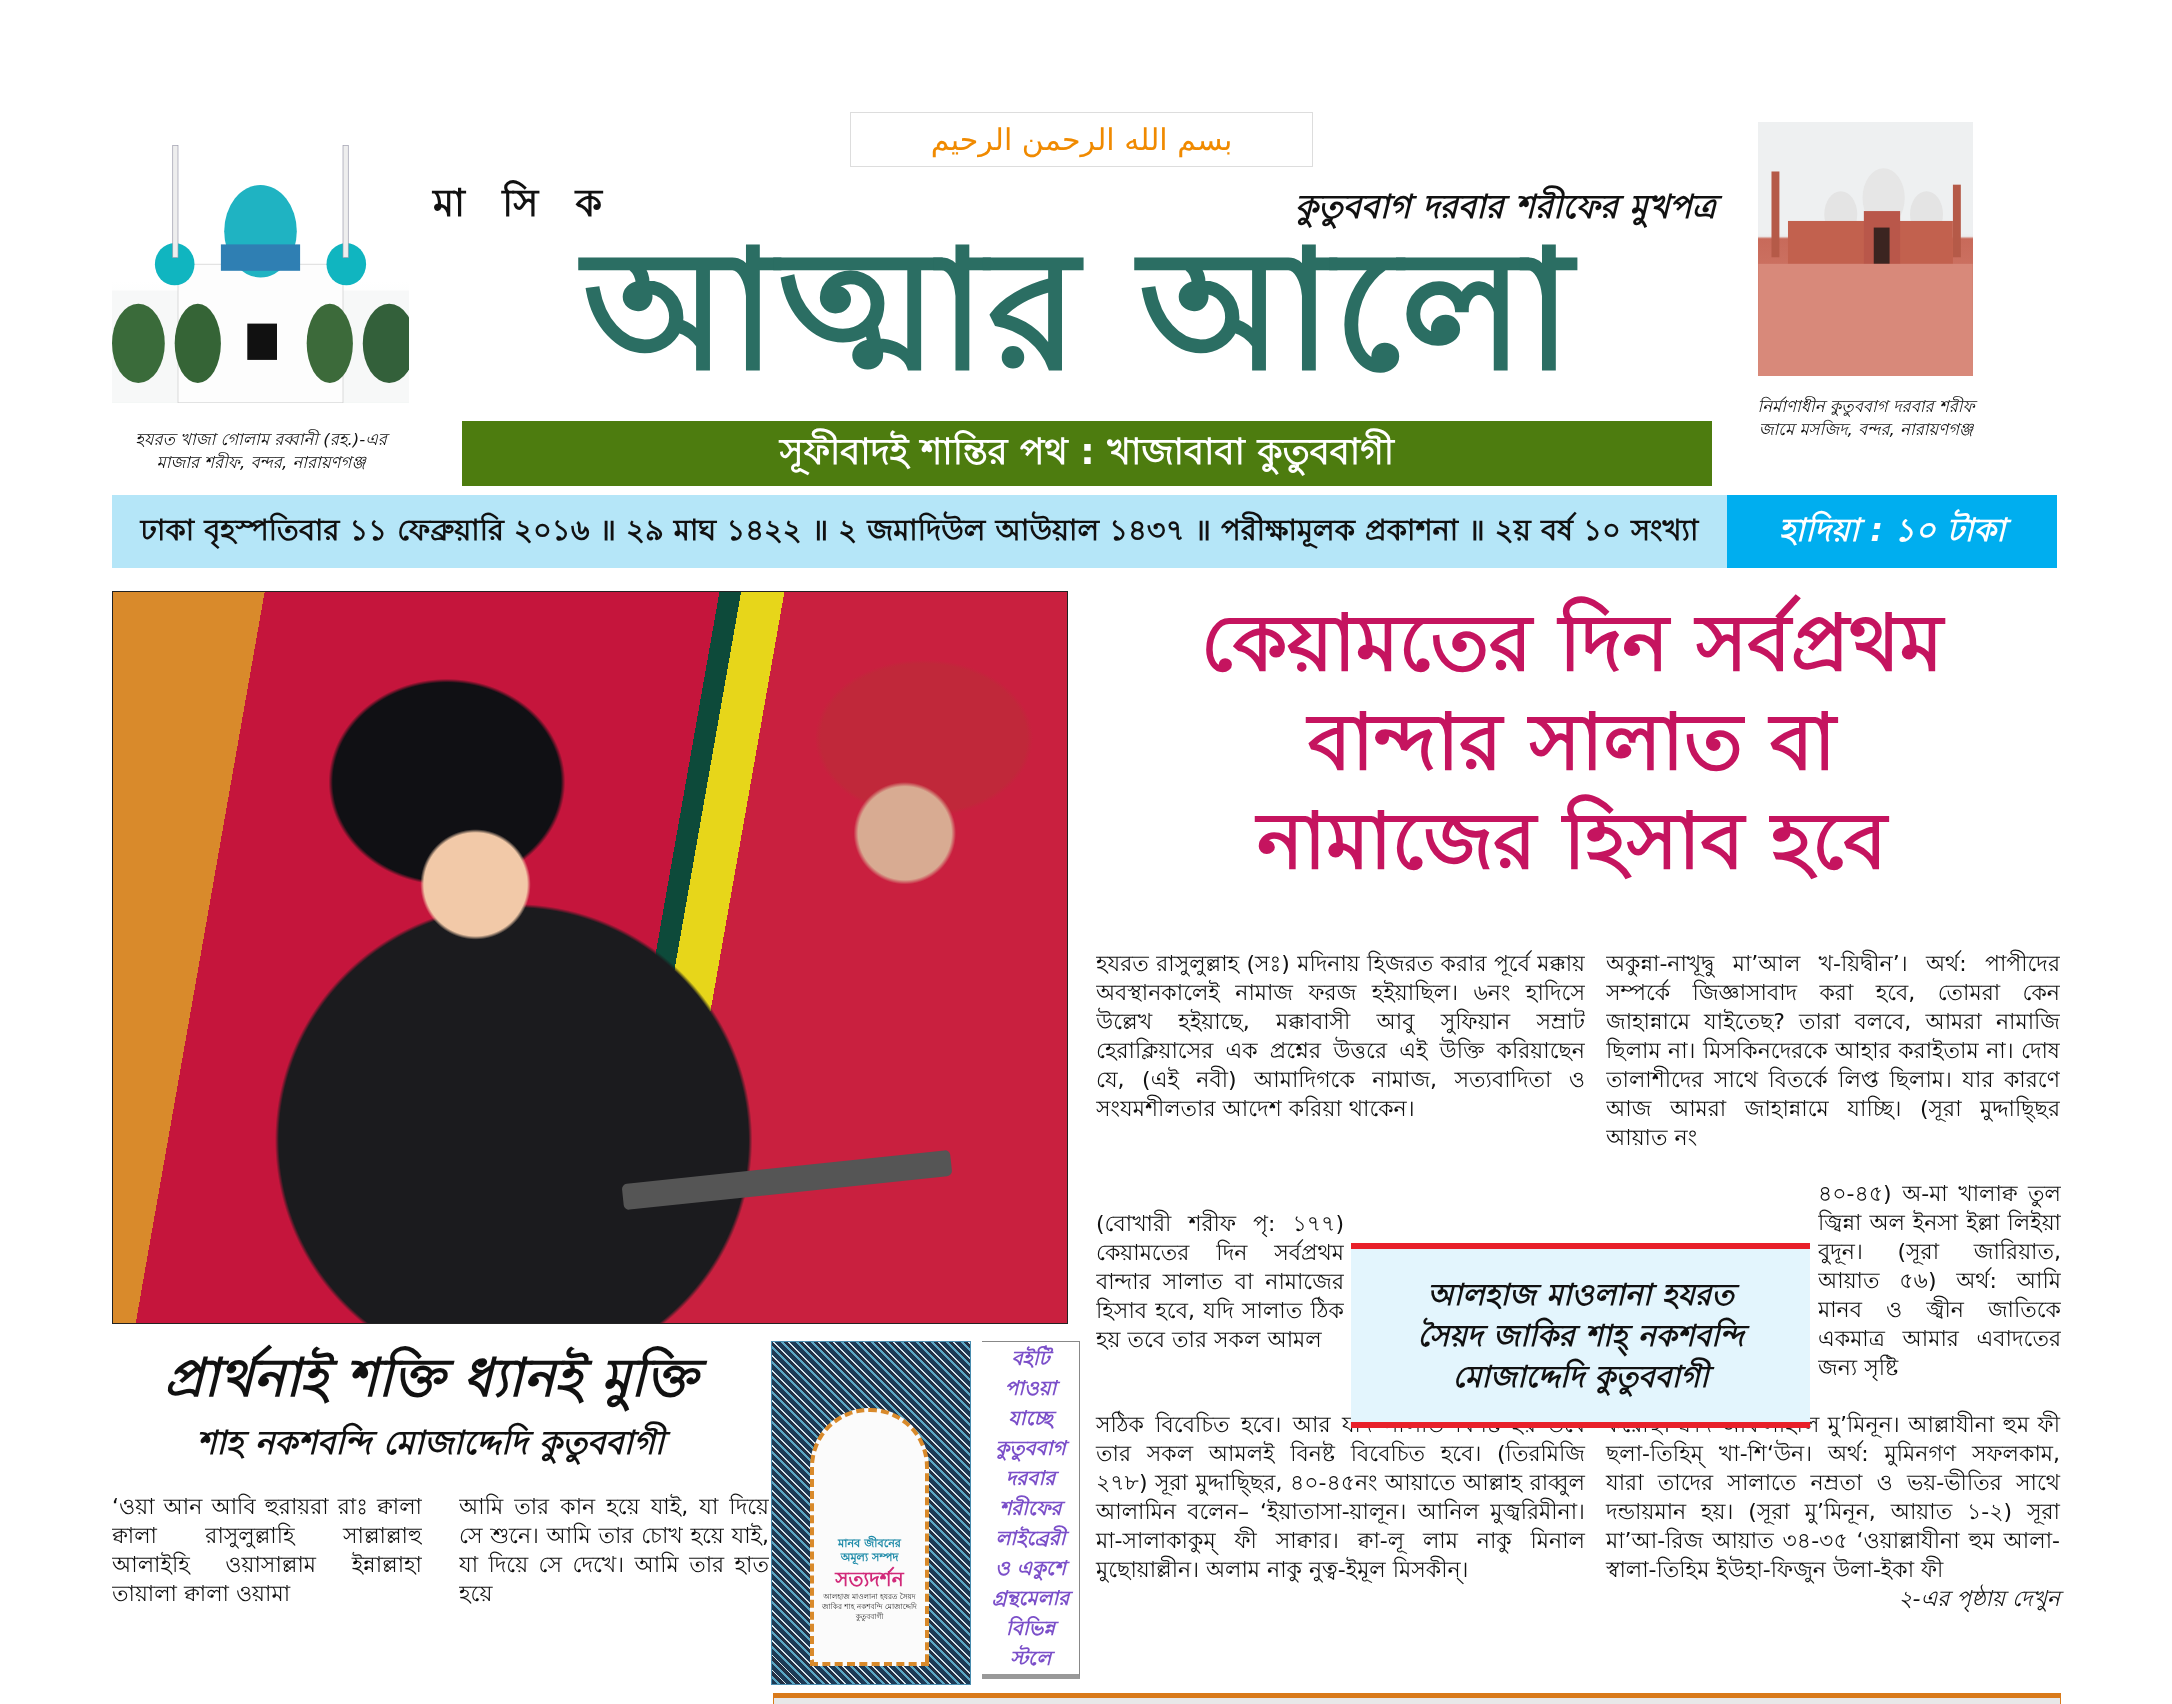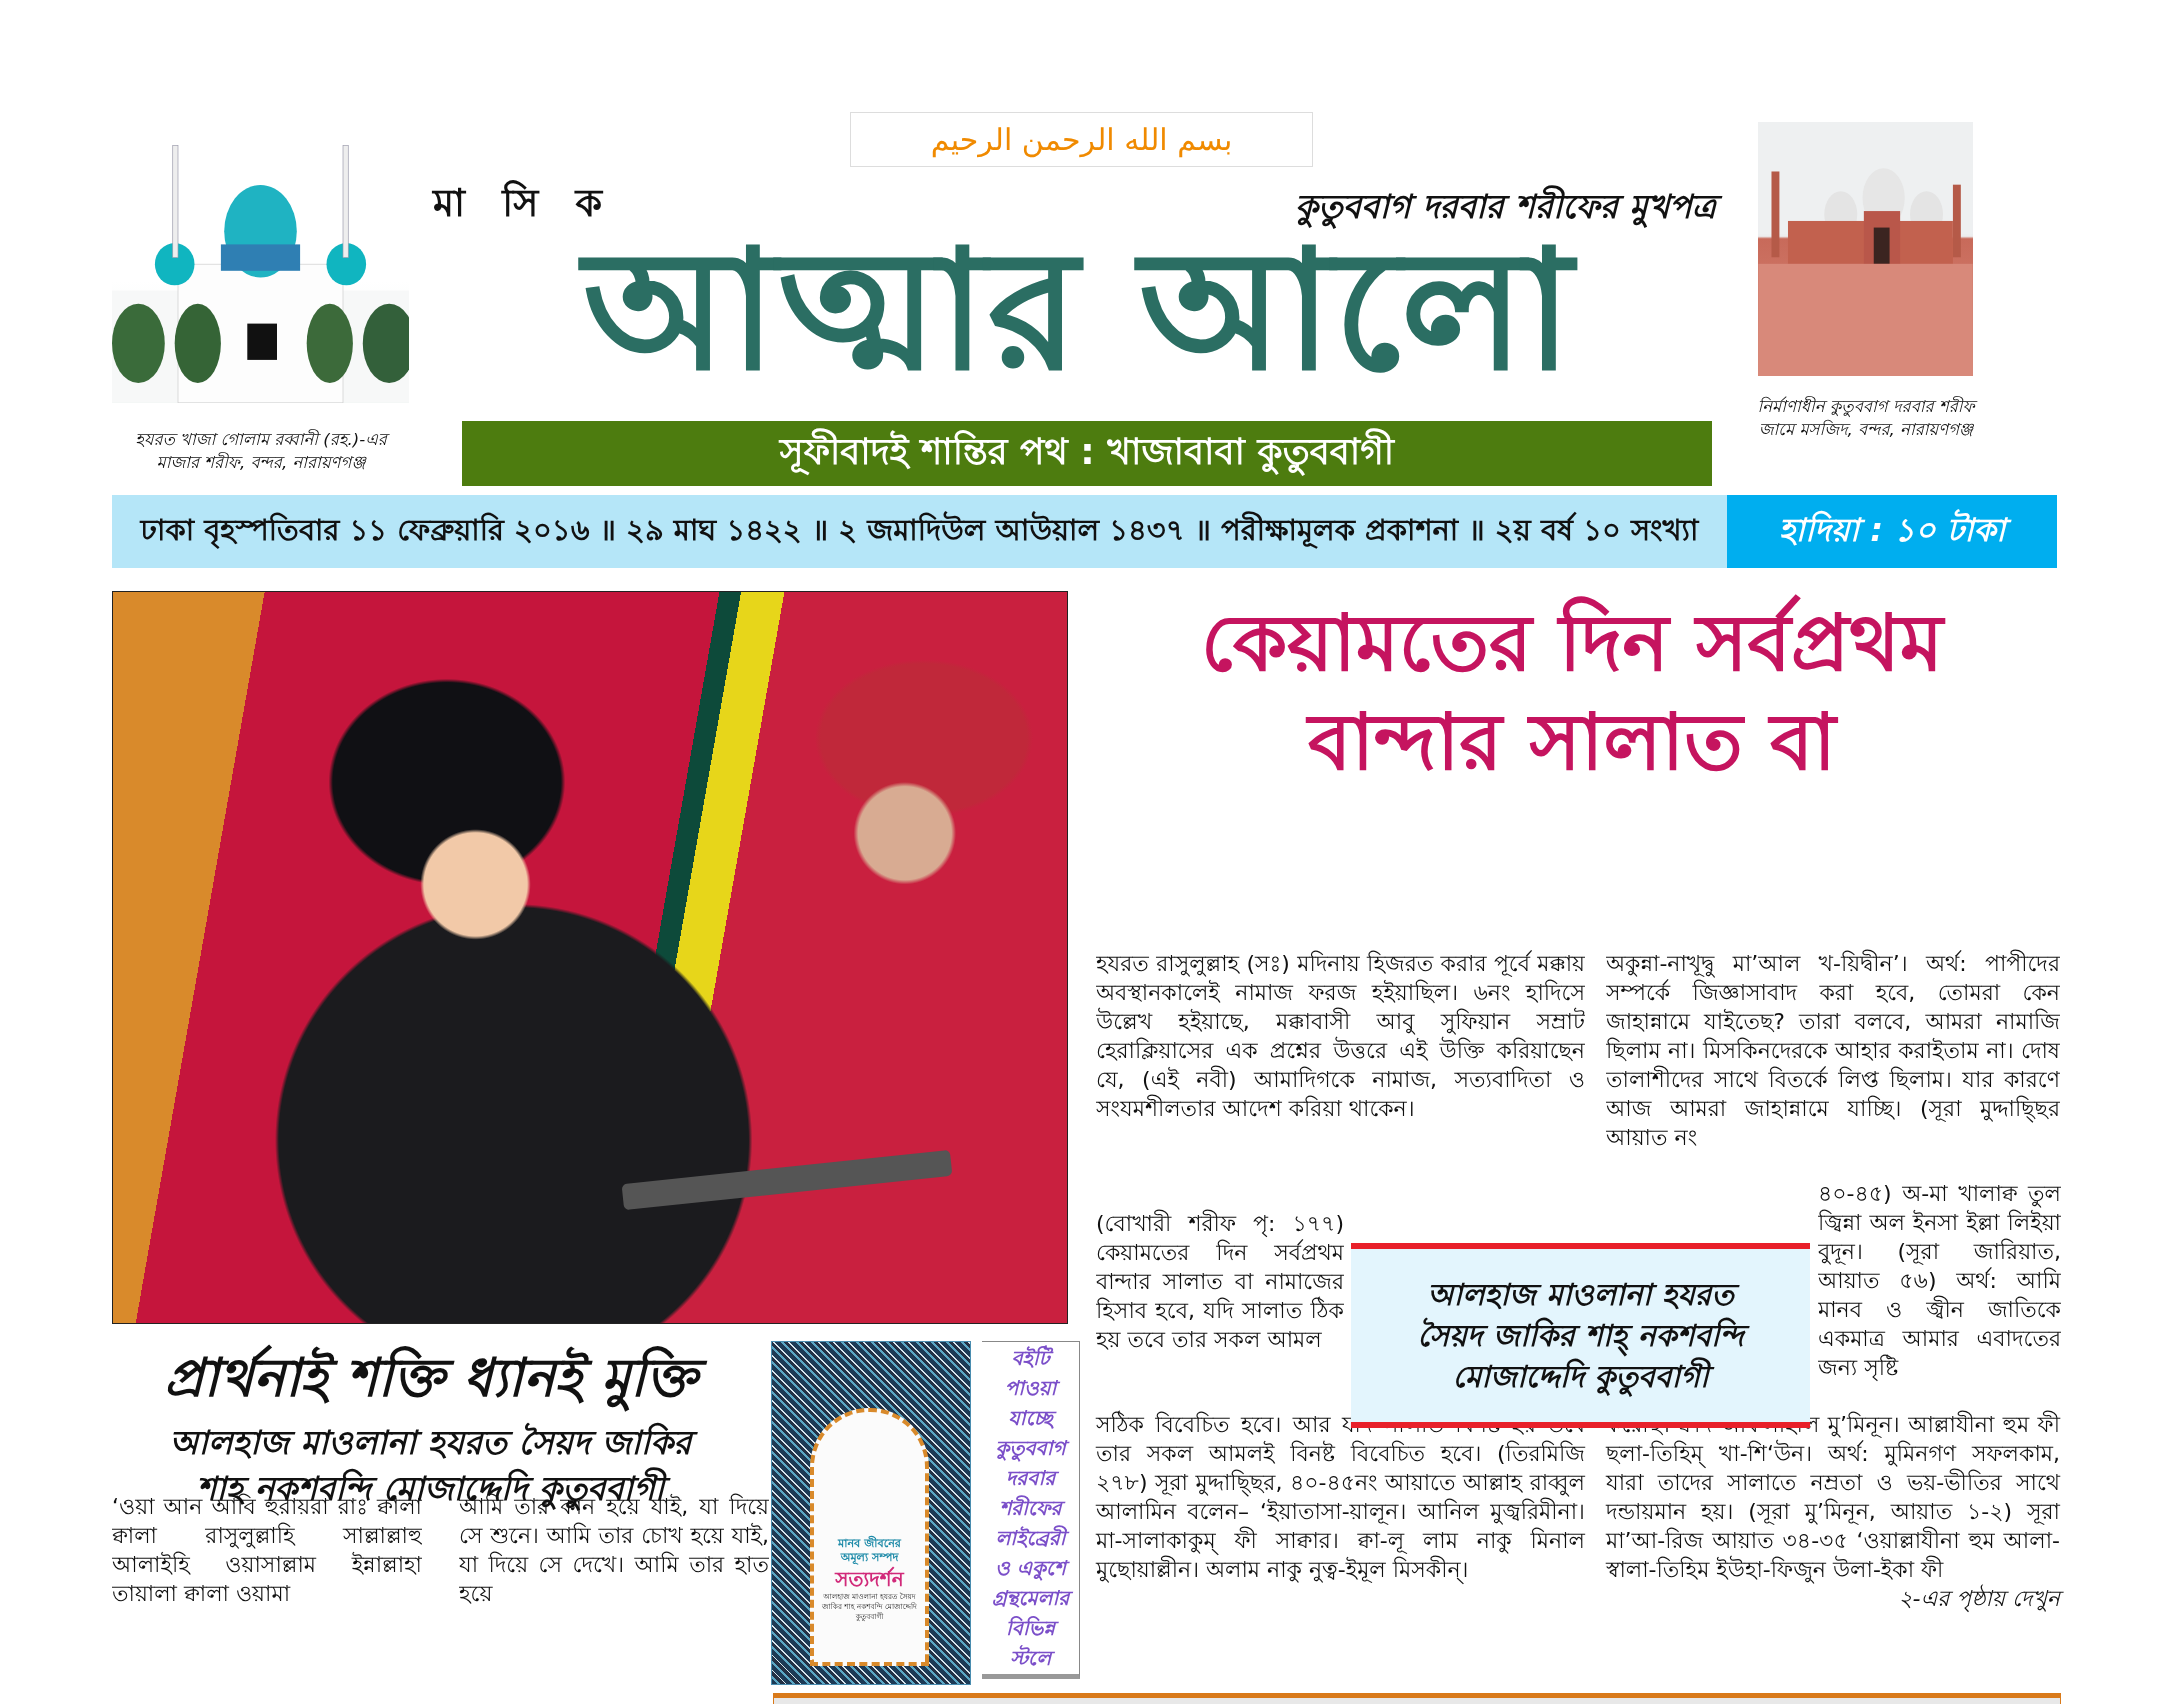--- a/index.html
+++ b/index.html
@@ -113,20 +113,21 @@
 <div class="abs pricebox">হাদিয়া : ১০ টাকা</div>
 
 <div class="abs photo">
   <div class="photo-mic"></div>
 
 </div>
 
 <div class="abs headline">
   <div>কেয়ামতের দিন সর্বপ্রথম</div>
   <div>বান্দার সালাত বা</div>
+  <div>নামাজের হিসাব হবে</div>
 </div>
 
 <div class="abs body-text col1" style="height:258px; overflow:hidden;">হযরত রাসুলুল্লাহ (সঃ) মদিনায় হিজরত করার পূর্বে মক্কায় অবস্থানকালেই নামাজ ফরজ হইয়াছিল। ৬নং হাদিসে উল্লেখ হইয়াছে, মক্কাবাসী আবু সুফিয়ান সম্রাট হেরাক্লিয়াসের এক প্রশ্নের উত্তরে এই উক্তি করিয়াছেন যে, (এই নবী) আমাদিগকে নামাজ, সত্যবাদিতা ও সংযমশীলতার আদেশ করিয়া থাকেন।</div>
 <div class="abs body-text col1-narrow" style="height:201px; overflow:hidden;">(বোখারী শরীফ পৃ: ১৭৭) কেয়ামতের দিন সর্বপ্রথম বান্দার সালাত বা নামাজের হিসাব হবে, যদি সালাত ঠিক হয় তবে তার সকল আমল</div>
 <div class="abs body-text col1-lower">সঠিক বিবেচিত হবে। আর যদি সালাত বিনষ্ট হয় তবে তার সকল আমলই বিনষ্ট বিবেচিত হবে। (তিরমিজি ২৭৮) সূরা মুদ্দাছ্ছির, ৪০-৪৫নং আয়াতে আল্লাহ রাব্বুল আলামিন বলেন– ‘ইয়াতাসা-য়ালূন। আনিল মুজ্বরিমীনা। মা-সালাকাকুম্ ফী সাক্বার। ক্বা-লূ লাম নাকু মিনাল মুছোয়াল্লীন। অলাম নাকু নুত্ব-ইমূল মিসকীন্।</div>
 
 <div class="abs body-text col2" style="height:231px; overflow:hidden;">অকুন্না-নাখূদ্বু মা’আল খ-য়িদ্বীন’। অর্থ: পাপীদের সম্পর্কে জিজ্ঞাসাবাদ করা হবে, তোমরা কেন জাহান্নামে যাইতেছ? তারা বলবে, আমরা নামাজি ছিলাম না। মিসকিনদেরকে আহার করাইতাম না। দোষ তালাশীদের সাথে বিতর্কে লিপ্ত ছিলাম। যার কারণে আজ আমরা জাহান্নামে যাচ্ছি। (সূরা মুদ্দাছ্ছির আয়াত নং</div>
 <div class="abs body-text col2-narrow" style="height:231px; overflow:hidden;">৪০-৪৫) অ-মা খালাক্ব তুল জ্বিন্না অল ইনসা ইল্লা লিইয়া বুদূন। (সূরা জারিয়াত, আয়াত ৫৬) অর্থ: আমি মানব ও জ্বীন জাতিকে একমাত্র আমার এবাদতের জন্য সৃষ্টি</div>
 <div class="abs body-text col2-lower">
   <span>করেছি। ক্বাদ আফলাহাল মু’মিনূন। আল্লাযীনা হুম ফী ছলা-তিহিম্ খা-শি‘উন। অর্থ: মুমিনগণ সফলকাম, যারা তাদের সালাতে নম্রতা ও ভয়-ভীতির সাথে দন্ডায়মান হয়। (সূরা মু’মিনূন, আয়াত ১-২) সূরা মা’আ-রিজ আয়াত ৩৪-৩৫ ‘ওয়াল্লাযীনা হুম আলা-স্বালা-তিহিম ইউহা-ফিজুন উলা-ইকা ফী</span>
@@ -136,21 +137,20 @@
 <div class="abs pullquote">
   <div>
     <div>আলহাজ মাওলানা হযরত</div>
     <div>সৈয়দ জাকির শাহ্ নকশবন্দি</div>
     <div>মোজাদ্দেদি কুতুববাগী</div>
   </div>
 </div>
 
 <div class="abs sub-headline">প্রার্থনাই শক্তি ধ্যানই মুক্তি</div>
 <div class="abs byline">
-  <div>আলহাজ মাওলানা হযরত সৈয়দ জাকির</div>
   <div>শাহ নকশবন্দি মোজাদ্দেদি কুতুববাগী</div>
 </div>
 <div class="abs body-text lcol lcol-a" style="height:139px; overflow:hidden;">‘ওয়া আন আবি হুরায়রা রাঃ ক্বালা ক্বালা রাসুলুল্লাহি সাল্লাল্লাহু আলাইহি ওয়াসাল্লাম ইন্নাল্লাহা তায়ালা ক্বালা ওয়ামা</div>
 <div class="abs body-text lcol lcol-b" style="height:139px; overflow:hidden;">আমি তার কান হয়ে যাই, যা দিয়ে সে শুনে। আমি তার চোখ হয়ে যাই, যা দিয়ে সে দেখে। আমি তার হাত হয়ে</div>
 
 <div class="abs book">
   <div class="book-arch">
     <div class="book-sub">মানব জীবনের</div>
     <div class="book-sub">অমূল্য সম্পদ</div>
     <div class="book-title">সত্যদর্শন</div>

